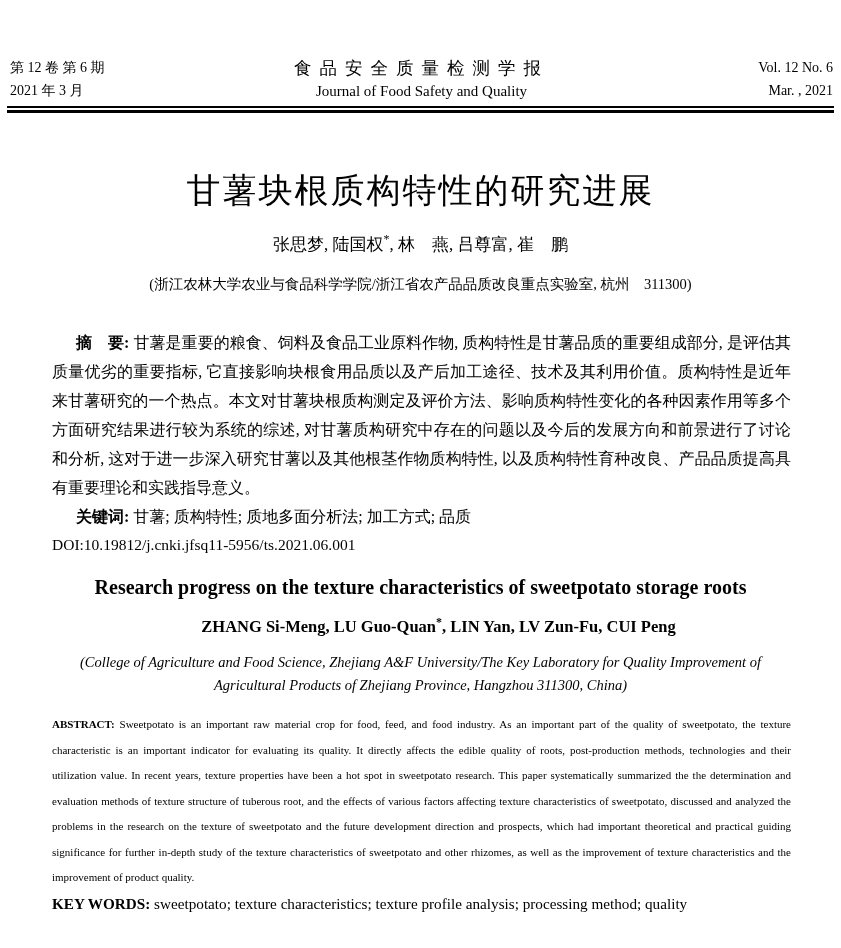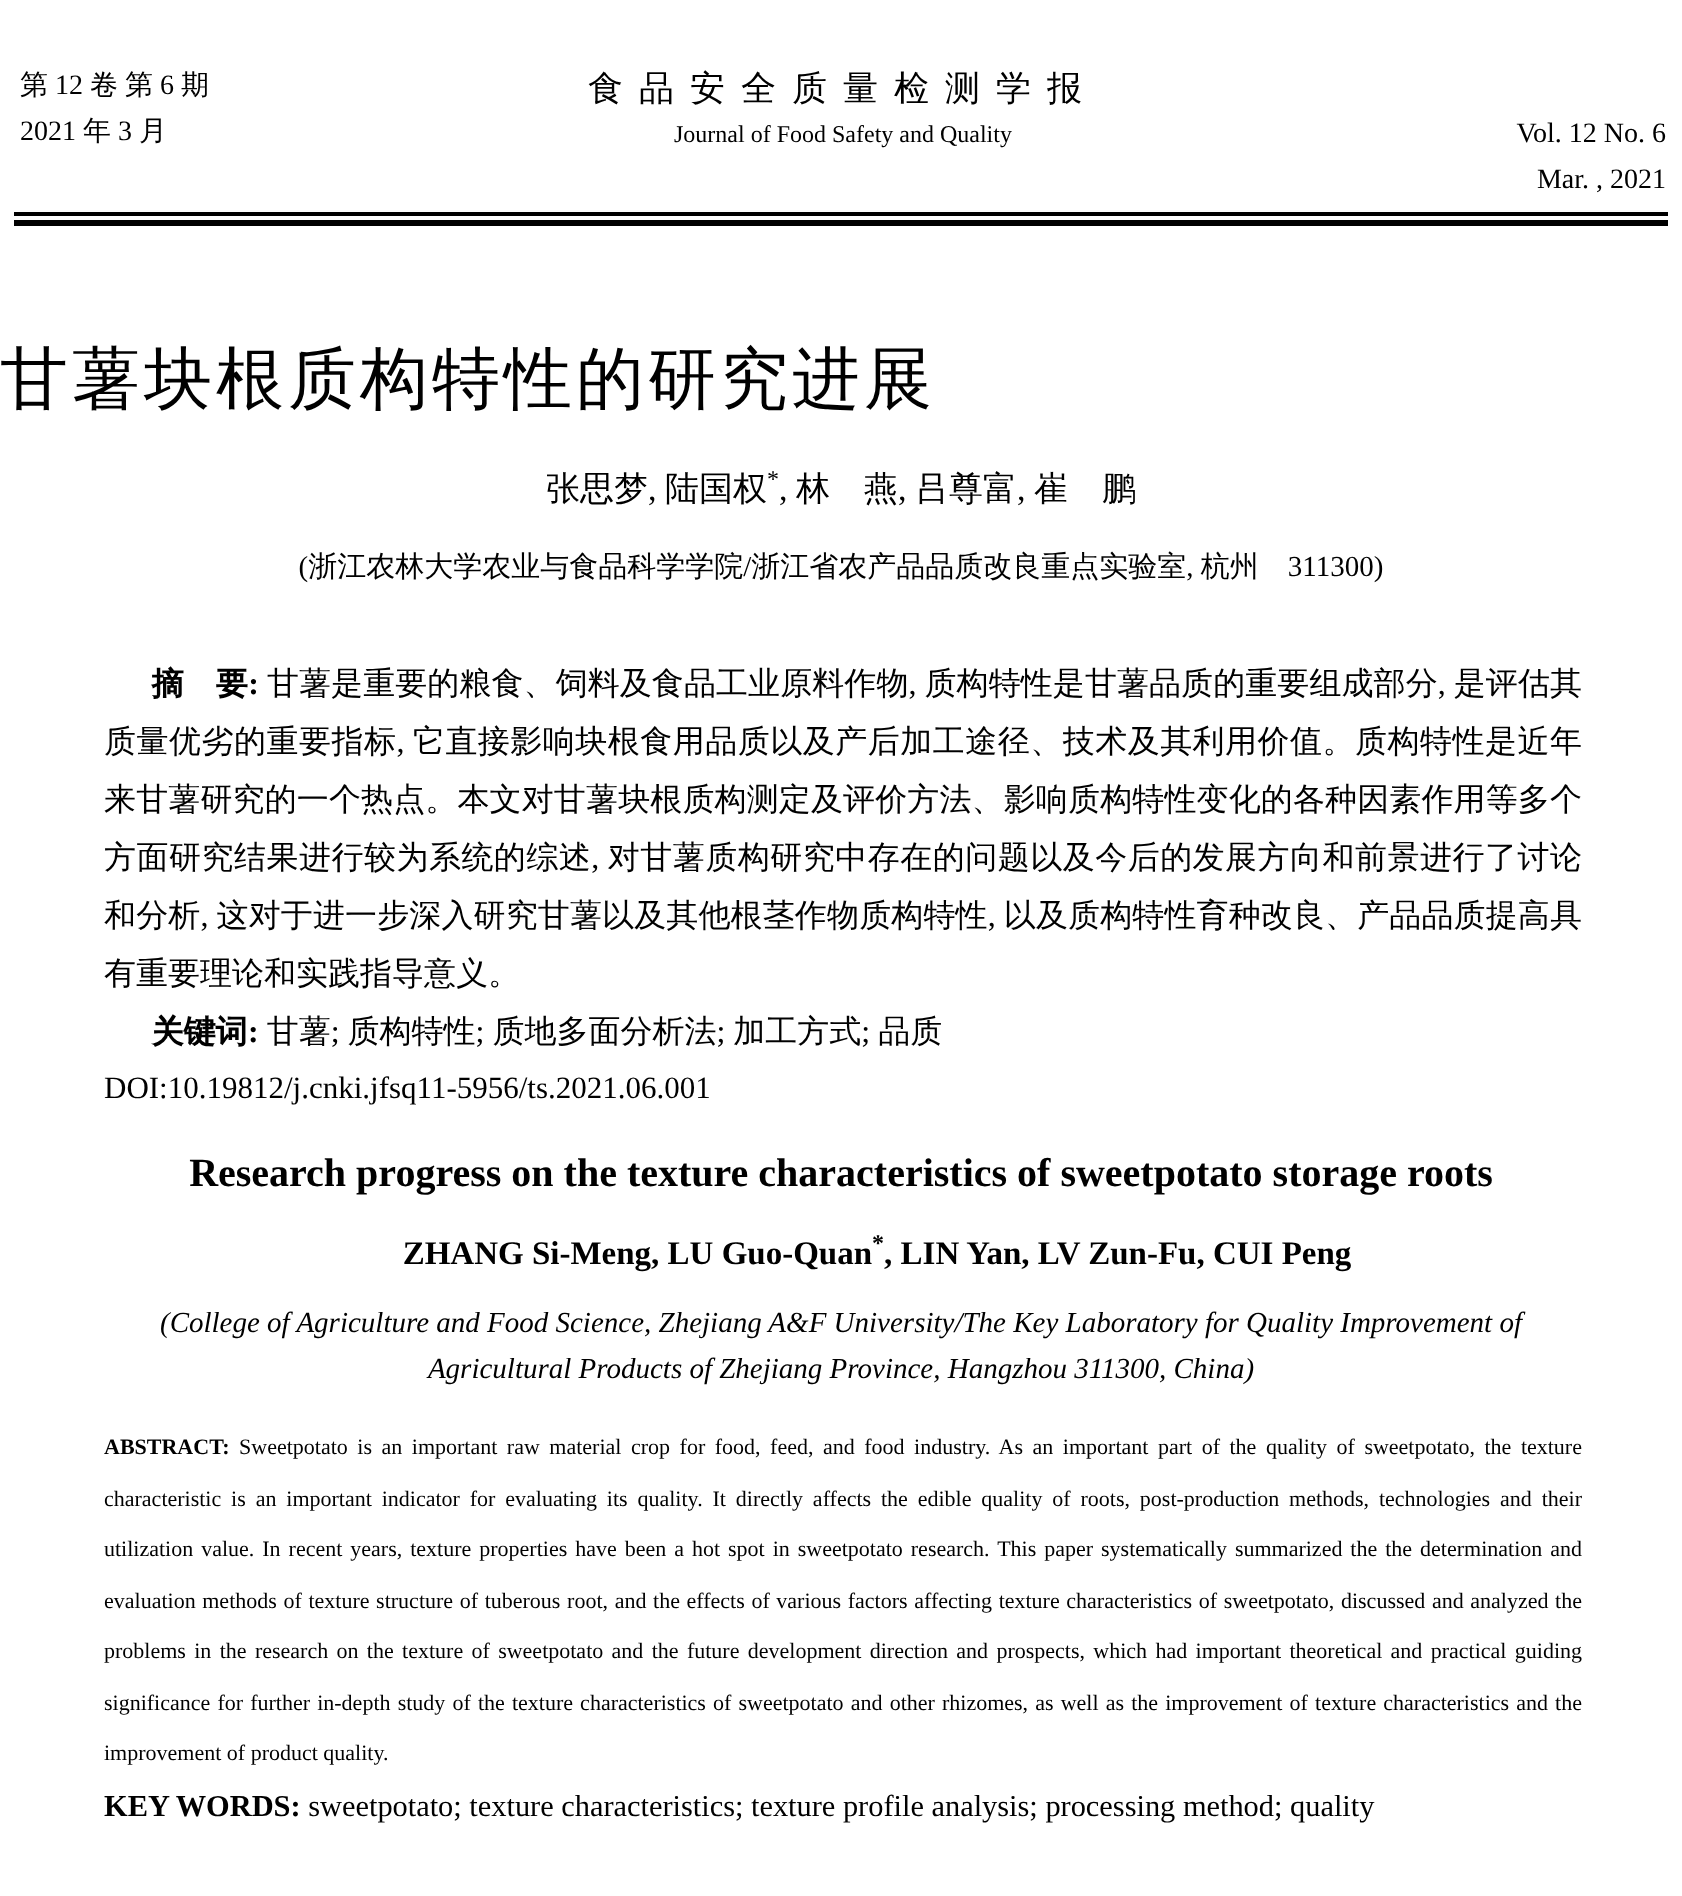--- a/index.html
+++ b/index.html
@@ -17,55 +17,56 @@
   .page {
     position: relative;
     width: 841px;
     height: 948px;
     background: #ffffff;
   }
   
   .header {
     display: flex;
     justify-content: space-between;
-    align-items: center;
+    align-items: flex-end;
     padding: 8px 8px 0 10px;
   }
   .h-left, .h-right {
     width: 170px;
     font-size: 14px;
     line-height: 23px;
     white-space: nowrap;
   }
   .h-right { text-align: right; margin-top: 48px; }
   .h-center {
     flex: 1;
     text-align: center;
   }
   .journal-cn {
     font-size: 17.5px;
     letter-spacing: 8px;
     line-height: 24px;
   }
   .journal-en {
-    font-size: 12px;
+    font-size: 15px;
     line-height: 22px;
   }
   .rule {
     margin: 4px 7px 0 7px;
     height: 2px;
     border-top: 2px solid #000;
     border-bottom: 3px solid #000;
   }
   
   .title-cn {
     margin: 58px 0 0 0;
     font-size: 34px;
     font-weight: normal;
     letter-spacing: 2px;
+    text-align: center;
     line-height: 40px;
   }
   .authors-cn {
     margin-top: 23px;
     text-align: center;
     font-size: 17px;
     line-height: 22px;
   }
   .authors-cn sup, .authors-en sup {
     font-size: 12px;

